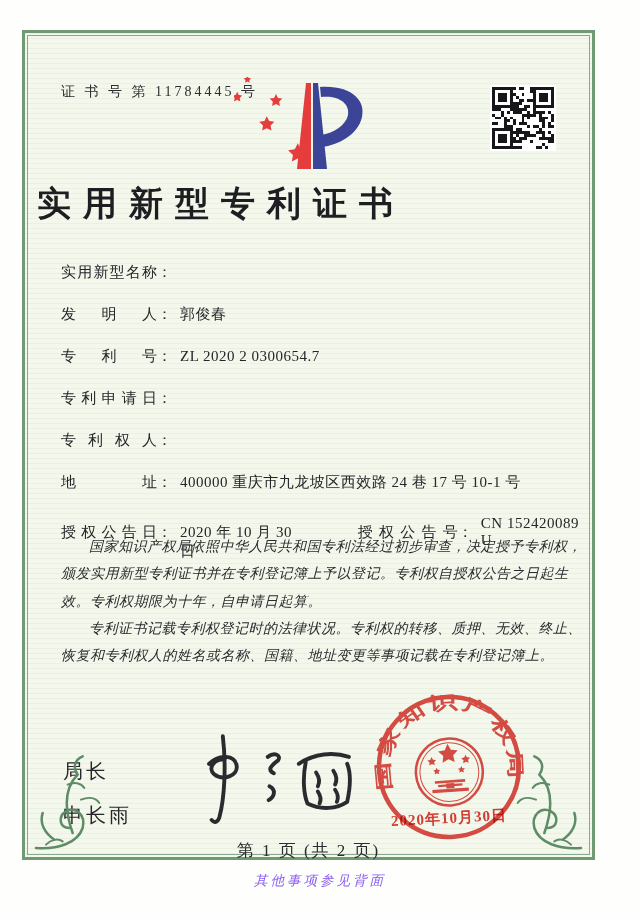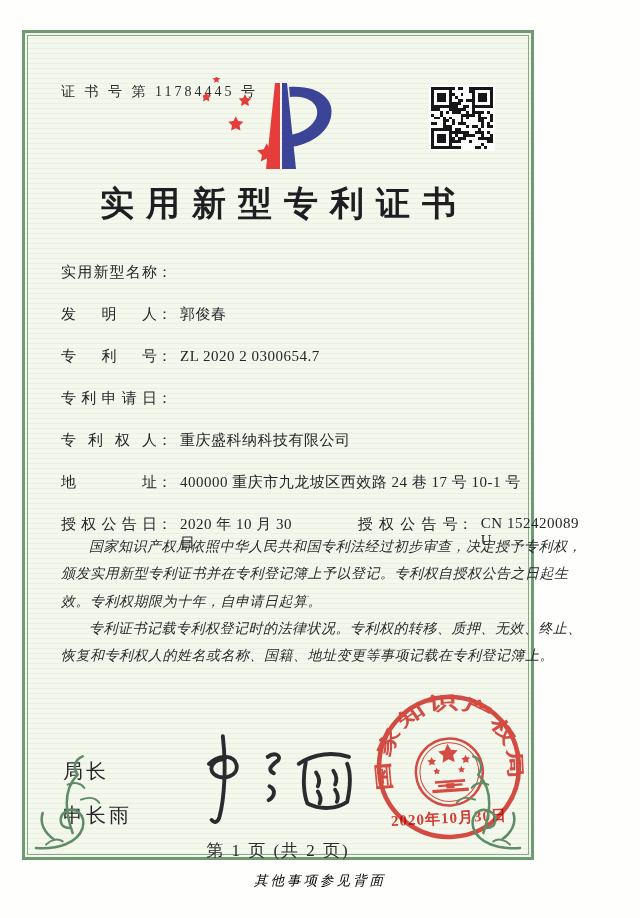--- a/index.html
+++ b/index.html
@@ -3,54 +3,54 @@
 <meta charset="utf-8">
 <style>
   * { margin:0; padding:0; box-sizing:border-box; }
   html,body { width:640px; height:918px; background:#ffffff; overflow:hidden; }
   body { font-family:"Liberation Serif","DejaVu Serif",serif; color:#26262a; }
 
   .photo { position:relative; width:640px; height:918px; background:#fefefc; }
 
   
   .frame {
-    position:absolute; left:22px; top:30px; width:512px; height:830px;
+    position:absolute; left:22px; top:30px; width:573px; height:830px;
     border:3px solid #6f9a74;
     background:
       repeating-linear-gradient(180deg,
         rgba(150,180,135,0.10) 0px, rgba(150,180,135,0.10) 1px,
         rgba(0,0,0,0) 1px, rgba(0,0,0,0) 5px),
       #f4f7ec;
   }
   .frame-inner { position:absolute; inset:2px; border:1px solid #86aa8b; pointer-events:none; }
 
   .cert-no {
     position:absolute; left:36px; top:50px;
     font-size:14px; letter-spacing:3px; color:#2c2c30;
   }
 
   .logo { position:absolute; left:50%; top:44px; transform:translateX(-50%); }
 
   .qr { position:absolute; right:36px; top:52px; width:66px; height:66px; background:#fff; padding:2px; }
 
   .title {
-    position:absolute; left:0; right:0; top:148px; text-align:center;
+    position:absolute; left:0; right:0; top:148px; 
     font-size:34px; font-weight:bold; letter-spacing:12px; text-indent:12px;
     color:#1e1e22;
   }
 
   .fields { position:absolute; left:36px; top:230px; width:530px; font-size:15px; }
   .field-row { display:flex; align-items:baseline; height:42px; }
   .field-label {
     display:inline-block; width:96px; text-align:justify; text-align-last:justify;
     flex:none; color:#26262a;
   }
   .field-colon { flex:none; margin-right:8px; }
   .field-value { letter-spacing:0.5px; }
-  .grant-pair { display:flex; align-items:flex-start; margin-left:48px; }
+  .grant-pair { display:flex; align-items:center; margin-left:48px; }
   .grant-pair .field-label { width:100px; }
 
   .paragraphs {
     position:absolute; left:36px; top:500px; width:528px;
     font-size:14px; line-height:1.95; font-style:italic; color:#2a2a2e;
   }
   .paragraphs p { text-indent:2em; letter-spacing:0.5px; }
 
   .director { position:absolute; left:38px; top:716px; font-size:20px; letter-spacing:3px; line-height:2.2; }
   .signature { position:absolute; left:158px; top:698px; }
@@ -65,21 +65,21 @@
     transform:rotate(-3deg); mix-blend-mode:multiply;
   }
 
   .page-footer {
     position:absolute; left:0; right:0; top:806px; text-align:center;
     font-size:17px; letter-spacing:2px; color:#2c2c30;
   }
 
   .back-note {
     position:absolute; left:0; right:0; top:872px; text-align:center;
-    font-size:13.5px; font-style:italic; letter-spacing:3px; color:#000000;
+    font-size:13.5px; font-style:italic; letter-spacing:3px; color:#8b5cf6;
   }
 
   .flourish { position:absolute; bottom:4px; width:84px; height:100px; }
   .flourish.left { left:4px; }
   .flourish.right { right:4px; transform:scaleX(-1); }
 </style>
 </head>
 <body>
 
 <div class="photo">
@@ -353,21 +353,20 @@
           <span class="field-colon">：</span>
           <span class="field-value">ZL 2020 2 0300654.7</span>
       </div>
       <div class="field-row">
         <span class="field-label">专利申请日</span>
           <span class="field-colon">：</span>
       </div>
       <div class="field-row">
         <span class="field-label">专利权人</span>
           <span class="field-colon">：</span>
-          <span class="field-value">重庆盛科纳科技有限公司</span>
       </div>
       <div class="field-row">
         <span class="field-label">地址</span>
           <span class="field-colon">：</span>
           <span class="field-value">400000 重庆市九龙坡区西效路 24 巷 17 号 10-1 号</span>
       </div>
       <div class="field-row">
         <span class="field-label">授权公告日</span>
           <span class="field-colon">：</span>
           <span class="field-value">2020 年 10 月 30 日</span>

